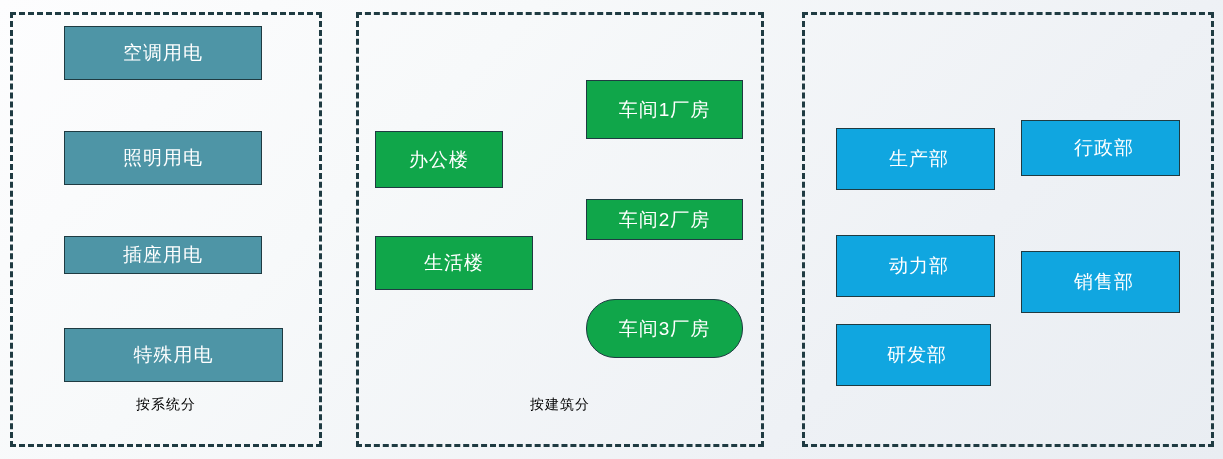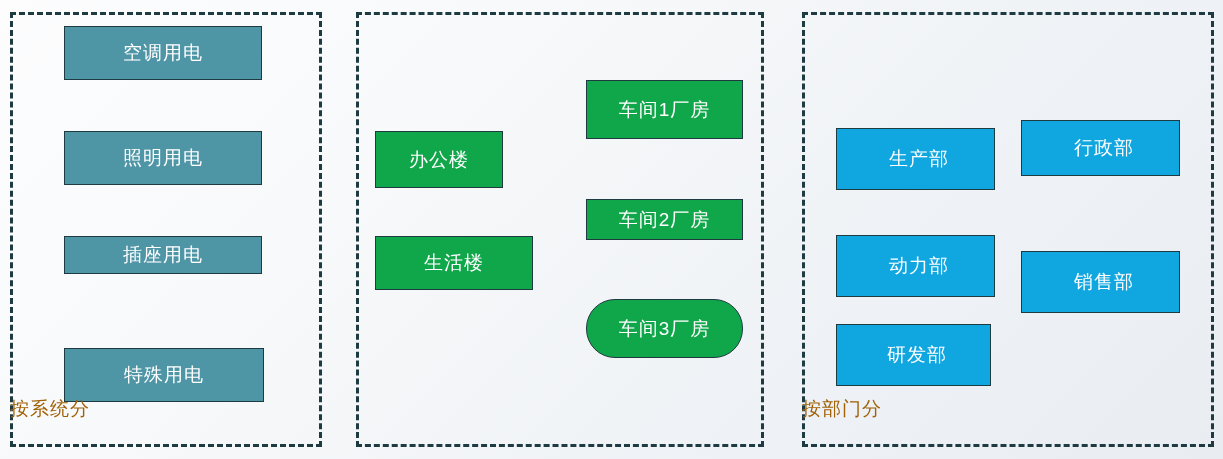--- a/index.html
+++ b/index.html
@@ -27,22 +27,23 @@
     box-sizing: border-box;
     background: transparent;
   }
   #panel-system   { left: 10px;  top: 12px; width: 312px; height: 435px; }
   #panel-building { left: 356px; top: 12px; width: 408px; height: 435px; }
   #panel-dept     { left: 802px; top: 12px; width: 412px; height: 435px; }
 
   
   .panel-caption {
     position: absolute;
-    font-size: 19px;
-    color: #a16207;
+    text-align: center;
+    font-size: 14px;
+    color: #000000;
     letter-spacing: 1px;
     white-space: nowrap;
   }
   #caption-system   { left: 10px;  top: 396px; width: 312px; }
   #caption-building { left: 356px; top: 396px; width: 408px; }
   #caption-dept     { left: 802px; top: 396px; width: 412px; }
 
   
   .node {
     position: absolute;
@@ -66,29 +67,29 @@
 <div id="canvas">
 
   <div class="panel" id="panel-system"></div>
   <div class="panel" id="panel-building"></div>
   <div class="panel" id="panel-dept"></div>
 
   <div id="node-layer">
       <div class="node teal" style="left: 64px; top: 26px; width: 198px; height: 54px;">空调用电</div>
       <div class="node teal" style="left: 64px; top: 131px; width: 198px; height: 54px;">照明用电</div>
       <div class="node teal" style="left: 64px; top: 236px; width: 198px; height: 38px;">插座用电</div>
-      <div class="node teal" style="left: 64px; top: 328px; width: 200px; height: 54px; margin-top: 20px;">特殊用电</div>
+      <div class="node teal" style="left: 64px; top: 328px; width: 219px; height: 54px;">特殊用电</div>
       <div class="node green" style="left: 375px; top: 131px; width: 128px; height: 57px;">办公楼</div>
       <div class="node green" style="left: 375px; top: 236px; width: 158px; height: 54px;">生活楼</div>
       <div class="node green" style="left: 586px; top: 80px; width: 157px; height: 59px;">车间1厂房</div>
       <div class="node green" style="left: 586px; top: 199px; width: 157px; height: 41px;">车间2厂房</div>
       <div class="node green" style="left: 586px; top: 299px; width: 157px; height: 59px; border-radius: 29px;">车间3厂房</div>
       <div class="node blue" style="left: 836px; top: 128px; width: 159px; height: 62px;">生产部</div>
       <div class="node blue" style="left: 836px; top: 217px; width: 159px; height: 62px; margin-top: 18px;">动力部</div>
       <div class="node blue" style="left: 836px; top: 324px; width: 155px; height: 62px;">研发部</div>
       <div class="node blue" style="left: 1021px; top: 120px; width: 159px; height: 56px;">行政部</div>
       <div class="node blue" style="left: 1021px; top: 251px; width: 159px; height: 62px;">销售部</div>
     </div>
 
   <div class="panel-caption" id="caption-system">按系统分</div>
-  <div class="panel-caption" id="caption-dept">按部门分</div>
+  <div class="panel-caption" id="caption-building">按建筑分</div>
 
 </div>
 
 </body></html>

